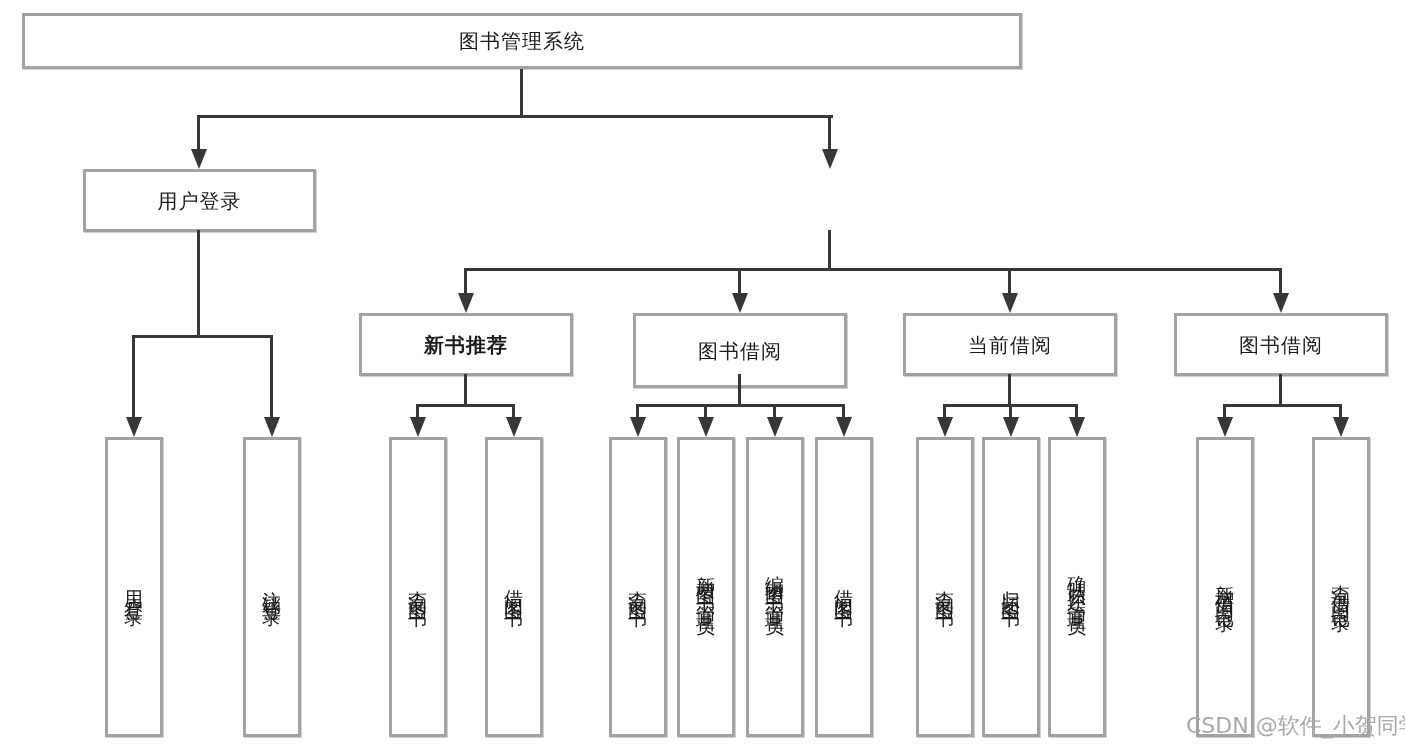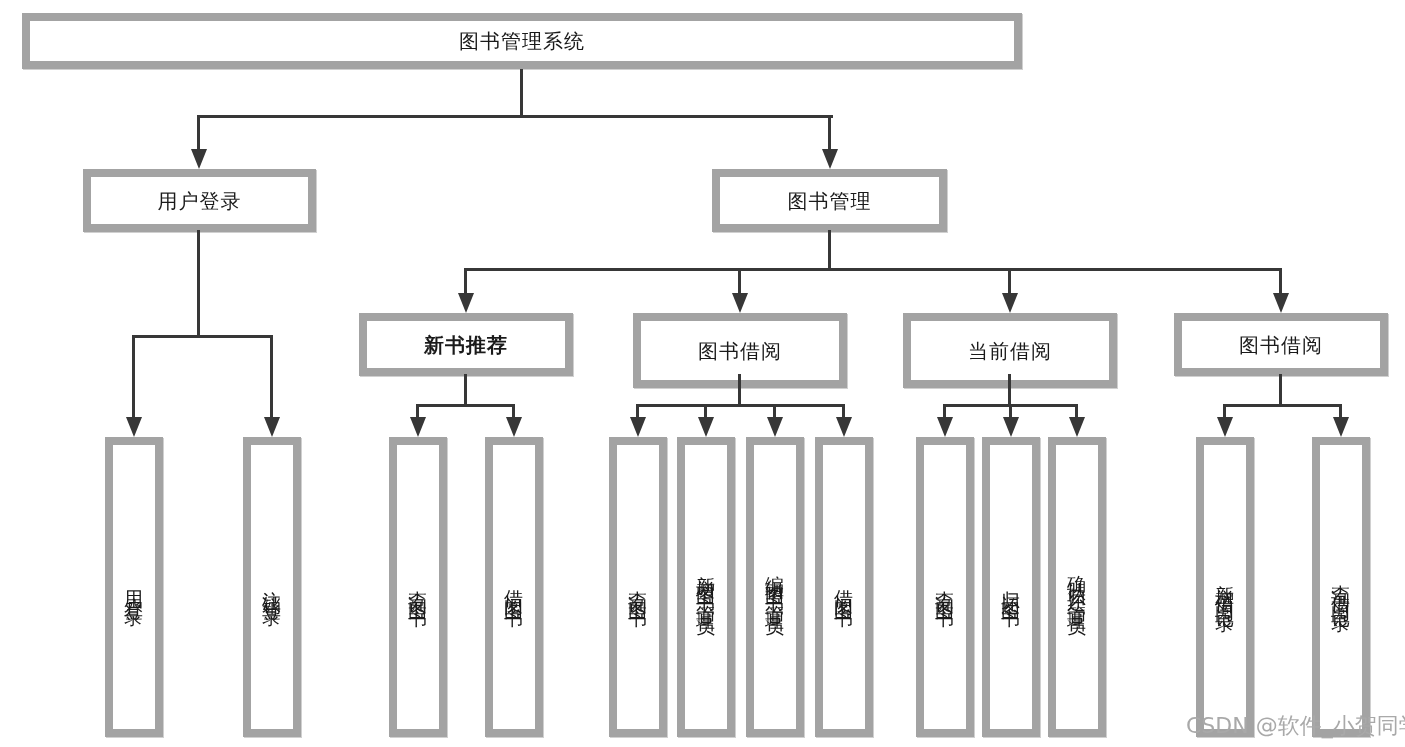--- a/index.html
+++ b/index.html
@@ -2,21 +2,21 @@
 <html><head>
 <meta charset="utf-8">
 <style>
   html,body{margin:0;padding:0;background:#ffffff;}
   .diagram{
     position:relative;width:1405px;height:747px;background:#ffffff;overflow:hidden;
     font-family:"DejaVu Sans","Liberation Sans",sans-serif;color:#1a1a1a;
   }
   .node{
     position:absolute;box-sizing:border-box;background:#ffffff;
-    border:8px solid #a3a3a3;display:flex;align-items:center;justify-content:center;
+    border:3px solid #a3a3a3;display:flex;align-items:center;justify-content:center;
     text-align:center;box-shadow:1px 1px 0 rgba(120,120,120,.35);
   }
   .node.h{font-size:20px;letter-spacing:1px;line-height:1;}
   .node.v{
     writing-mode:vertical-rl;text-orientation:mixed;
     font-size:19px;letter-spacing:6px;line-height:1;
   }
   .line{position:absolute;background:#373737;}
   .arrow{
     position:absolute;width:0;height:0;
@@ -36,21 +36,20 @@
   <div class="node h" style="left:22px;top:13px;width:1000px;height:56px;">图书管理系统</div>
 
   <div class="line" style="left:520px;top:69px;width:3px;height:49px;"></div>
   <div class="line" style="left:197px;top:115px;width:636px;height:3px;"></div>
   <div class="line" style="left:197px;top:115px;width:3px;height:38px;"></div>
   <div class="line" style="left:828px;top:115px;width:3px;height:38px;"></div>
   <div class="arrow" style="left:191px;top:149px;"></div>
   <div class="arrow" style="left:822px;top:149px;"></div>
 
   <div class="node h" style="left:83px;top:169px;width:233px;height:63px;">用户登录</div>
-  <div class="node h" style="left:712px;top:169px;width:235px;height:63px;">图书管理</div>
 
   <div class="line" style="left:197px;top:230px;width:3px;height:108px;"></div>
   <div class="line" style="left:132px;top:335px;width:141px;height:3px;"></div>
   <div class="line" style="left:132px;top:335px;width:3px;height:86px;"></div>
   <div class="line" style="left:270px;top:335px;width:3px;height:86px;"></div>
   <div class="arrow" style="left:126px;top:417px;"></div>
   <div class="arrow" style="left:264px;top:417px;"></div>
 
   <div class="line" style="left:828px;top:230px;width:3px;height:41px;"></div>
   <div class="line" style="left:464px;top:268px;width:818px;height:3px;"></div>
@@ -58,21 +57,21 @@
   <div class="line" style="left:738px;top:268px;width:3px;height:28px;"></div>
   <div class="line" style="left:1008px;top:268px;width:3px;height:28px;"></div>
   <div class="line" style="left:1279px;top:268px;width:3px;height:28px;"></div>
   <div class="arrow" style="left:458px;top:293px;"></div>
   <div class="arrow" style="left:732px;top:293px;"></div>
   <div class="arrow" style="left:1002px;top:293px;"></div>
   <div class="arrow" style="left:1273px;top:293px;"></div>
 
   <div class="node h" style="left:359px;top:313px;width:214px;height:63px;font-weight:bold;">新书推荐</div>
   <div class="node h" style="left:633px;top:313px;width:214px;height:75px;">图书借阅</div>
-  <div class="node h" style="left:903px;top:313px;width:214px;height:75px;">当前借阅</div>
+  <div class="node h" style="left:903px;top:313px;width:214px;height:63px;">当前借阅</div>
   <div class="node h" style="left:1174px;top:313px;width:214px;height:63px;">图书借阅</div>
 
   <div class="line" style="left:464px;top:374px;width:3px;height:33px;"></div>
   <div class="line" style="left:416px;top:404px;width:99px;height:3px;"></div>
   <div class="line" style="left:416px;top:404px;width:3px;height:17px;"></div>
   <div class="line" style="left:512px;top:404px;width:3px;height:17px;"></div>
   <div class="arrow" style="left:410px;top:417px;"></div>
   <div class="arrow" style="left:506px;top:417px;"></div>
 
   <div class="line" style="left:738px;top:374px;width:3px;height:33px;"></div>

